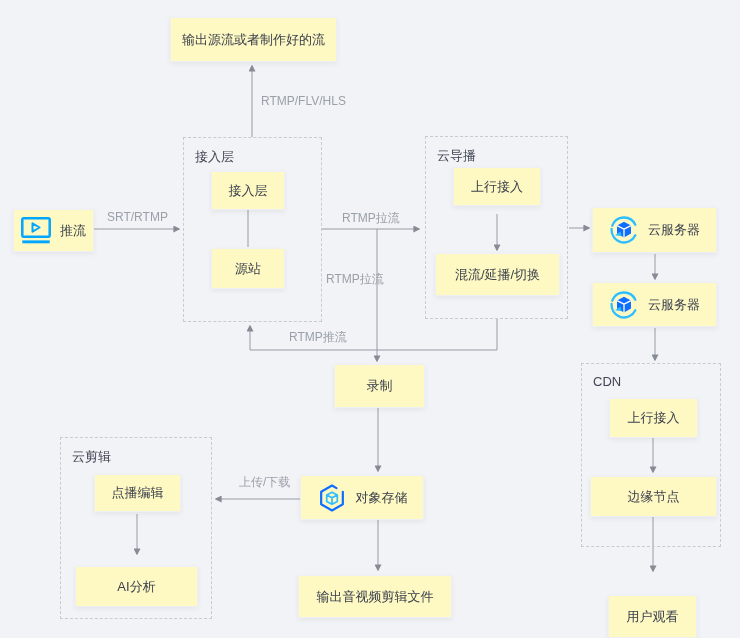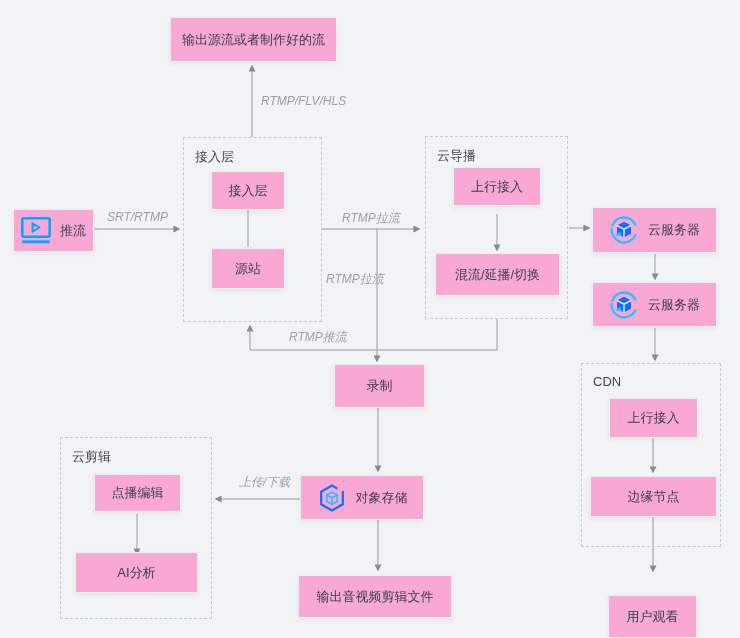--- a/index.html
+++ b/index.html
@@ -20,35 +20,34 @@
     background:transparent;
     box-sizing:border-box;
   }
   .group-label{
     position:absolute;left:11px;top:10px;
     font-size:13px;color:#3f4553;
     white-space:nowrap;
   }
   .node{
     position:absolute;
-    background:#f9a8d4;
+    background:#fef9c3;
     border:1px solid #eef0f3;
     box-sizing:border-box;
     box-shadow:0 2px 5px rgba(45,55,75,0.07);
     display:flex;align-items:center;justify-content:center;
     font-size:13px;color:#3b404c;
     white-space:nowrap;
     border-radius:1px;
   }
   .node .icon{display:flex;align-items:center;justify-content:center;margin-right:9px;}
   .edge-label{
     position:absolute;
     font-size:12px;line-height:14px;color:#9aa0aa;
     white-space:nowrap;
-    font-style:italic;
   }
 </style>
 </head>
 <body>
 
 <div class="canvas">
 
   <svg class="lines" width="740" height="638" viewBox="0 0 740 638">
     <defs>
       <marker id="arrE" viewBox="0 0 10 10" refX="8" refY="5" markerWidth="7" markerHeight="7" orient="auto">
@@ -175,21 +174,21 @@
   </div>
 
   <div class="node" style="left:298px;top:575px;width:154px;height:43px">
     <span>输出音视频剪辑文件</span>
   </div>
 
   <div class="node" style="left:94px;top:474px;width:87px;height:38px">
     <span>点播编辑</span>
   </div>
 
-  <div class="node" style="left:75px;top:552px;width:123px;height:41px">
+  <div class="node" style="left:75px;top:566px;width:123px;height:41px">
     <span>AI分析</span>
   </div>
 
   <div class="edge-label" style="left:261px;top:94px">RTMP/FLV/HLS</div>
   <div class="edge-label" style="left:107px;top:210px">SRT/RTMP</div>
   <div class="edge-label" style="left:342px;top:211px">RTMP拉流</div>
   <div class="edge-label" style="left:326px;top:272px">RTMP拉流</div>
   <div class="edge-label" style="left:289px;top:330px">RTMP推流</div>
   <div class="edge-label" style="left:239px;top:475px">上传/下载</div>
 

